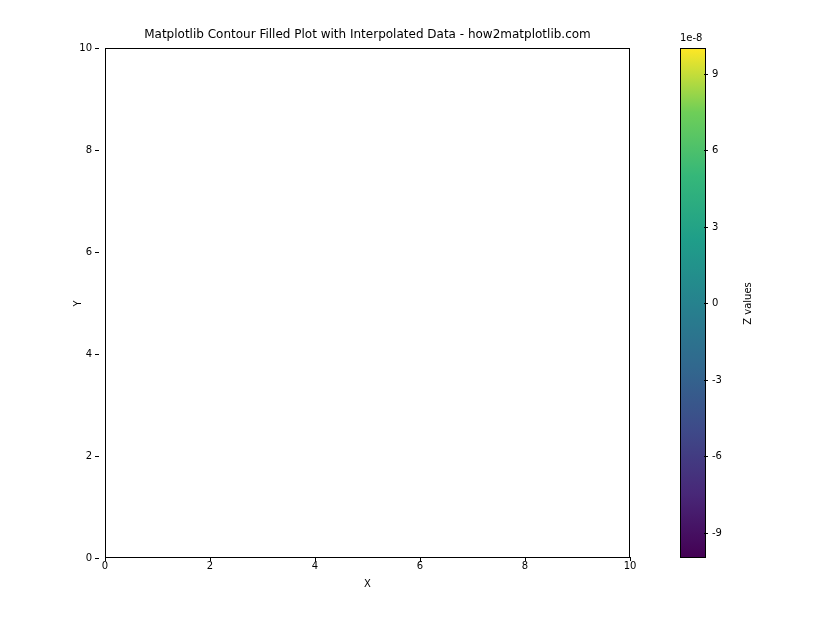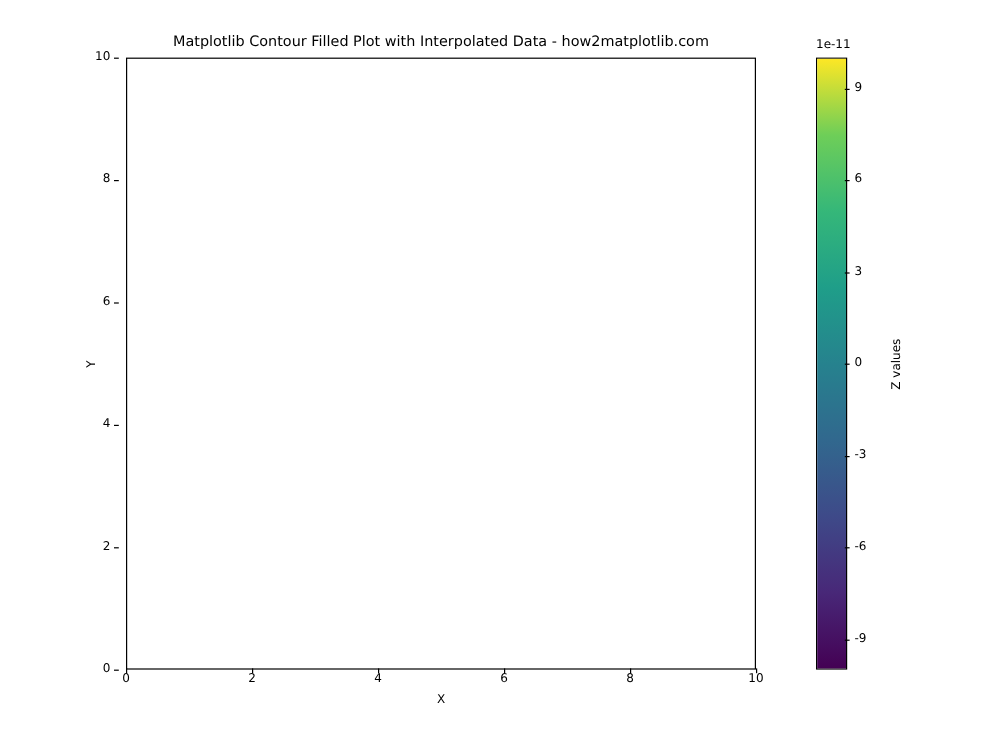--- a/index.html
+++ b/index.html
@@ -195,21 +195,21 @@
       <div class="ytick" style="top: 456px;">2<div class="tickmark"></div></div>
       <div class="ytick" style="top: 354px;">4<div class="tickmark"></div></div>
       <div class="ytick" style="top: 252px;">6<div class="tickmark"></div></div>
       <div class="ytick" style="top: 150px;">8<div class="tickmark"></div></div>
       <div class="ytick" style="top: 48px;">10<div class="tickmark"></div></div>
     </div>
 
   <div class="cbar-ax">
     <div class="cbar-gradient"></div>
   </div>
-  <div class="cbar-offset">1e-11</div>
+  <div class="cbar-offset">1e-8</div>
   <div class="cbar-label">
     <span>Z values</span>
   </div>
   <div id="cbarticks">
       <div class="cbar-tick" style="top: 532.5px;">-9<div class="tickmark"></div></div>
       <div class="cbar-tick" style="top: 456px;">-6<div class="tickmark"></div></div>
       <div class="cbar-tick" style="top: 379.5px;">-3<div class="tickmark"></div></div>
       <div class="cbar-tick" style="top: 303px;">0<div class="tickmark"></div></div>
       <div class="cbar-tick" style="top: 226.5px;">3<div class="tickmark"></div></div>
       <div class="cbar-tick" style="top: 150px;">6<div class="tickmark"></div></div>

